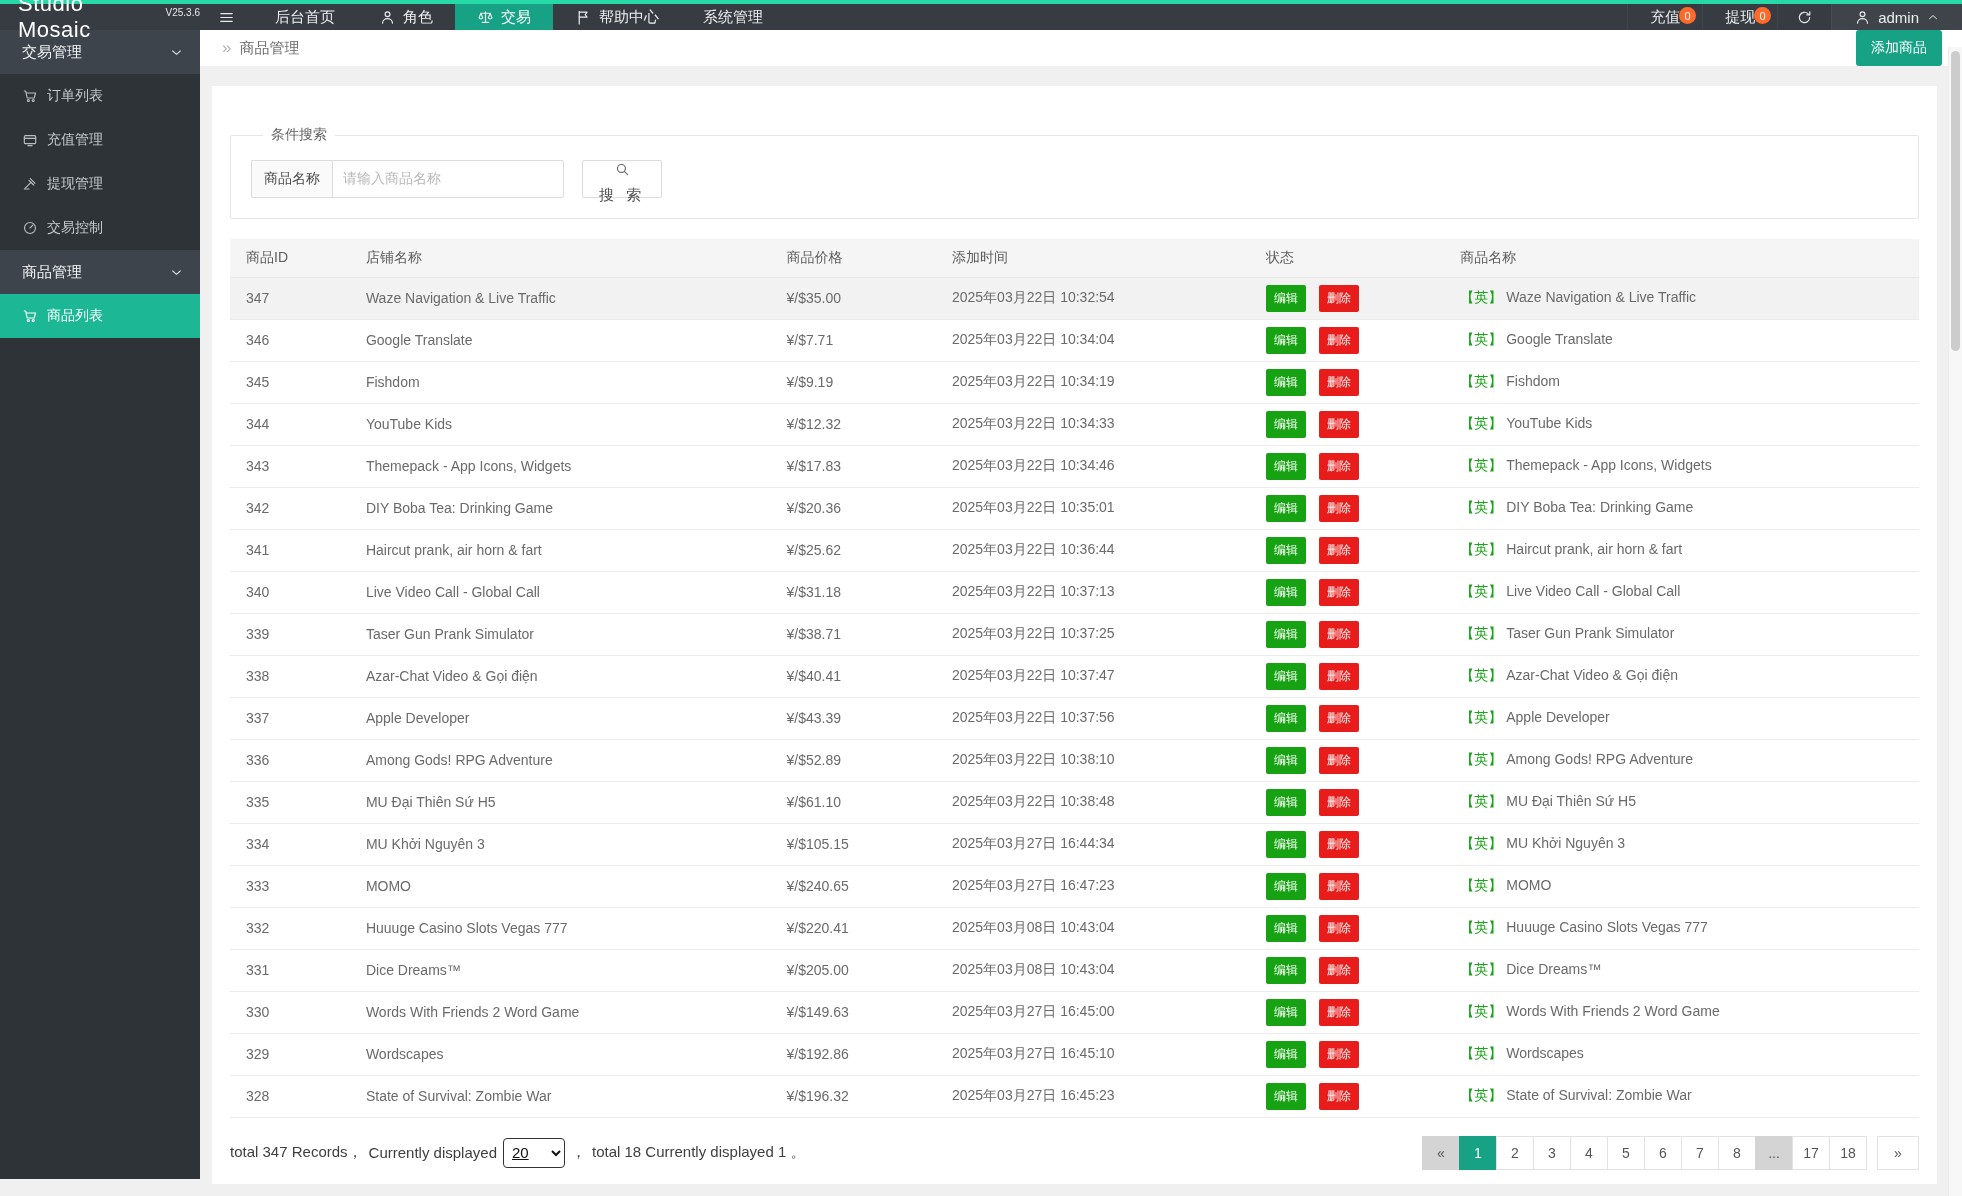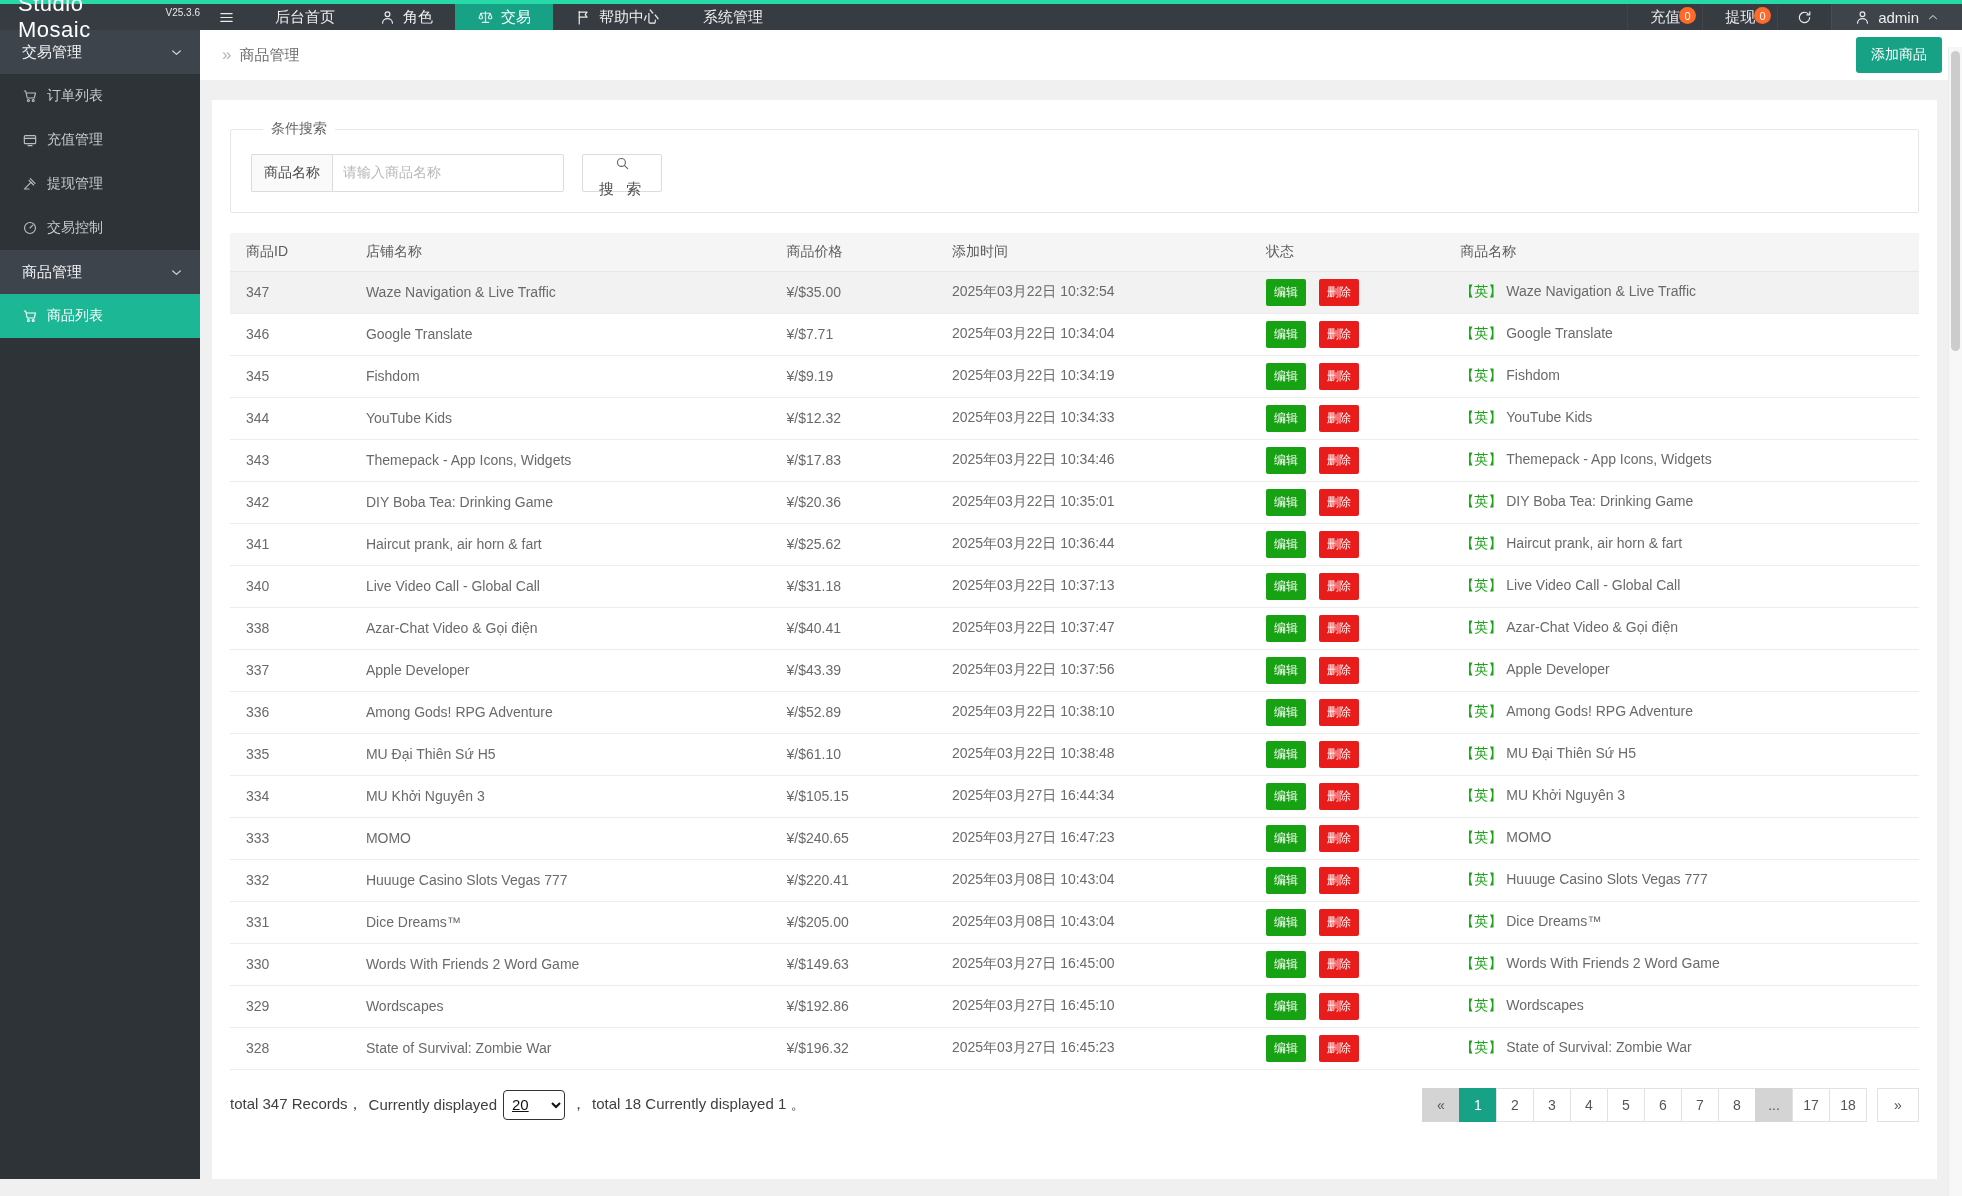--- a/index.html
+++ b/index.html
@@ -41,21 +41,21 @@
   .main{flex:1;display:flex;flex-direction:column;position:relative;}
 
   
   .crumbbar{height:50px;background:#fff;display:flex;align-items:center;justify-content:space-between;padding:0 20px 0 22px;}
   .crumb{display:flex;align-items:center;gap:8px;font-size:15px;color:#6e6e6e;}
   .crumb .chev{color:#b4b4b4;font-size:17px;}
   .add-btn{background:var(--accent);color:#fff;border:none;border-radius:3px;font-size:14px;padding:9px 15px;cursor:pointer;}
 
   
   .card{background:#fff;margin:20px 25px 0 12px;padding:0 18px 14px;flex:1;}
-  fieldset.search{margin-top:20px;border:1px solid #e6e6e6;border-radius:2px;padding:16px 20px 20px;}
+  fieldset.search{margin-top:40px;border:1px solid #e6e6e6;border-radius:2px;padding:16px 20px 20px;}
   fieldset.search legend{font-size:14px;color:#636363;padding:0 8px;margin-left:12px;}
   .search-row{display:flex;align-items:center;}
   .addon{border:1px solid #dcdcdc;border-right:none;background:#fafafa;color:#4a4a4a;font-size:14px;
          height:38px;display:flex;align-items:center;padding:0 12px;border-radius:2px 0 0 2px;}
   .search-input{height:38px;width:232px;border:1px solid #dcdcdc;border-radius:0 2px 2px 0;padding:0 10px;font-size:14px;color:#333;outline:none;font-family:Liberation Mono, monospace;}
   .search-input::placeholder{color:#b8b8b8;}
   .search-btn{margin-left:18px;height:38px;display:flex;align-items:center;gap:8px;background:#fff;border:1px solid #dcdcdc;
               border-radius:2px;padding:0 16px;font-size:15px;color:#525252;cursor:pointer;letter-spacing:4px;flex-direction:column;}
   .search-btn svg{width:17px;height:17px;stroke:#666;stroke-width:1.6;fill:none;stroke-linecap:round;}
 
@@ -401,20 +401,34 @@
     <td>
       <button class="mini-btn edit">编辑</button>
       <button class="mini-btn del">删除</button>
     </td>
     <td>
       <span class="lang-tag">【英】</span>
       <span>Live Video Call - Global Call</span>
     </td>
   </tr>
 
+  <tr>
+    <td>339</td>
+    <td>Taser Gun Prank Simulator</td>
+    <td>¥/$38.71</td>
+    <td>2025年03月22日 10:37:25</td>
+    <td>
+      <button class="mini-btn edit">编辑</button>
+      <button class="mini-btn del">删除</button>
+    </td>
+    <td>
+      <span class="lang-tag">【英】</span>
+      <span>Taser Gun Prank Simulator</span>
+    </td>
+  </tr>
 
   <tr>
     <td>338</td>
     <td>Azar-Chat Video &amp; Gọi điện</td>
     <td>¥/$40.41</td>
     <td>2025年03月22日 10:37:47</td>
     <td>
       <button class="mini-btn edit">编辑</button>
       <button class="mini-btn del">删除</button>
     </td>

